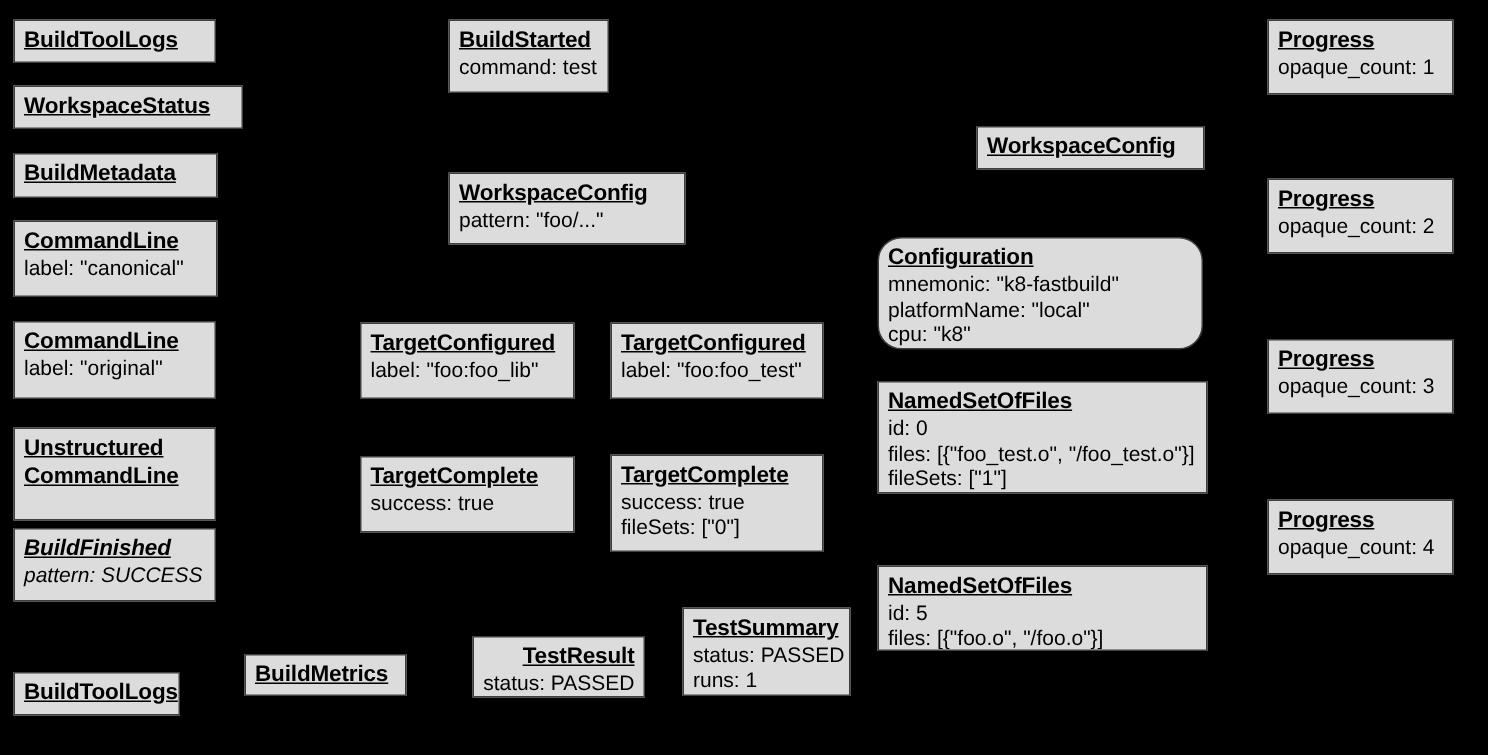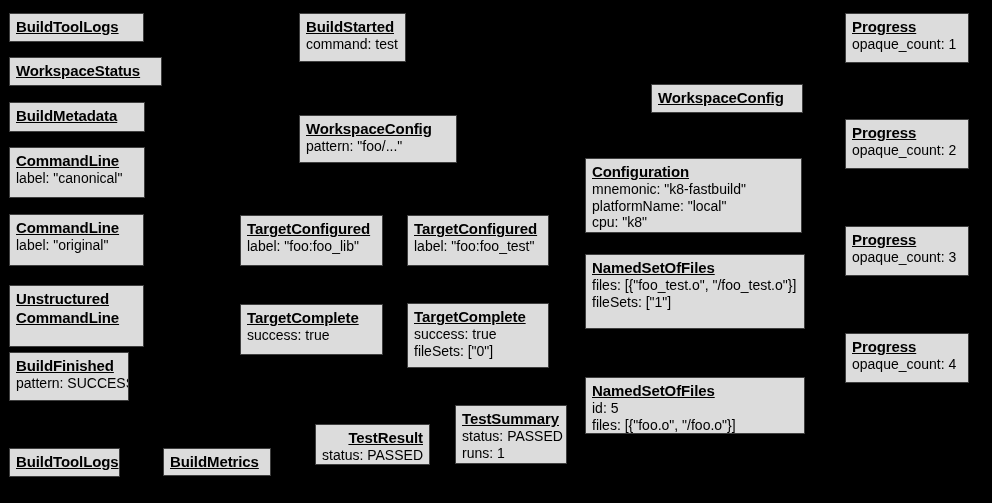--- a/index.html
+++ b/index.html
@@ -71,32 +71,32 @@
         <span class="title-line">CommandLine</span>
       </div>
       <div class="box-line">label: "original"</div>
     </div>
     <div class="box" style="left: 9px; top: 285px; width: 135px; height: 62px; background: rgb(220, 220, 220); border-color: rgb(63, 63, 63); color: rgb(0, 0, 0);">
       <div class="box-title">
         <span class="title-line">Unstructured</span>
         <span class="title-line">CommandLine</span>
       </div>
     </div>
-    <div class="box" style="left: 9px; top: 352px; width: 120px; height: 49px; background: rgb(220, 220, 220); border-color: rgb(63, 63, 63); color: rgb(0, 0, 0);">
+    <div class="box" style="left: 9px; top: 352px; width: 135px; height: 49px; background: rgb(220, 220, 220); border-color: rgb(63, 63, 63); color: rgb(0, 0, 0); font-style: italic;">
       <div class="box-title">
         <span class="title-line">BuildFinished</span>
       </div>
       <div class="box-line">pattern: SUCCESS</div>
     </div>
     <div class="box" style="left: 9px; top: 448px; width: 111px; height: 29px; background: rgb(220, 220, 220); border-color: rgb(63, 63, 63); color: rgb(0, 0, 0);">
       <div class="box-title">
         <span class="title-line">BuildToolLogs</span>
       </div>
     </div>
-    <div class="box" style="left: 163px; top: 448px; width: 108px; height: 28px; background: rgb(220, 220, 220); border-color: rgb(63, 63, 63); color: rgb(0, 0, 0);">
+    <div class="box" style="left: 163px; top: 436px; width: 108px; height: 28px; background: rgb(220, 220, 220); border-color: rgb(63, 63, 63); color: rgb(0, 0, 0);">
       <div class="box-title">
         <span class="title-line">BuildMetrics</span>
       </div>
     </div>
     <div class="box" style="left: 299px; top: 13px; width: 107px; height: 49px; background: rgb(220, 220, 220); border-color: rgb(63, 63, 63); color: rgb(0, 0, 0);">
       <div class="box-title">
         <span class="title-line">BuildStarted</span>
       </div>
       <div class="box-line">command: test</div>
     </div>
@@ -142,32 +142,33 @@
         <span class="title-line">TestSummary</span>
       </div>
       <div class="box-line">status: PASSED</div>
       <div class="box-line">runs: 1</div>
     </div>
     <div class="box" style="left: 651px; top: 84px; width: 152px; height: 29px; background: rgb(220, 220, 220); border-color: rgb(63, 63, 63); color: rgb(0, 0, 0);">
       <div class="box-title">
         <span class="title-line">WorkspaceConfig</span>
       </div>
     </div>
-    <div class="box" style="left: 585px; top: 158px; width: 217px; height: 75px; background: rgb(220, 220, 220); border-color: rgb(63, 63, 63); color: rgb(0, 0, 0);">
+    <div class="box" style="left: 585px; top: 158px; width: 217px; height: 75px; background: rgb(220, 220, 220); border-color: rgb(63, 63, 63); color: rgb(0, 0, 0); border-radius: 16px;">
       <div class="box-title">
         <span class="title-line">Configuration</span>
       </div>
       <div class="box-line">mnemonic: "k8-fastbuild"</div>
       <div class="box-line">platformName: "local"</div>
       <div class="box-line">cpu: "k8"</div>
     </div>
     <div class="box" style="left: 585px; top: 254px; width: 220px; height: 75px; background: rgb(220, 220, 220); border-color: rgb(63, 63, 63); color: rgb(0, 0, 0);">
       <div class="box-title">
         <span class="title-line">NamedSetOfFiles</span>
       </div>
+      <div class="box-line">id: 0</div>
       <div class="box-line">files: [{"foo_test.o", "/foo_test.o"}]</div>
       <div class="box-line">fileSets: ["1"]</div>
     </div>
     <div class="box" style="left: 585px; top: 377px; width: 220px; height: 57px; background: rgb(220, 220, 220); border-color: rgb(63, 63, 63); color: rgb(0, 0, 0);">
       <div class="box-title">
         <span class="title-line">NamedSetOfFiles</span>
       </div>
       <div class="box-line">id: 5</div>
       <div class="box-line">files: [{"foo.o", "/foo.o"}]</div>
     </div>

